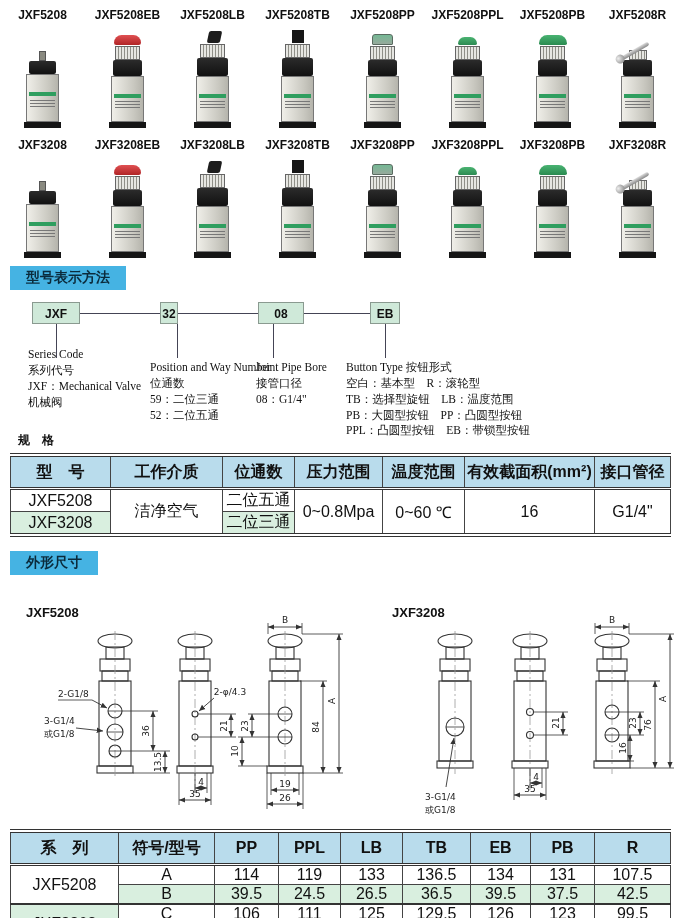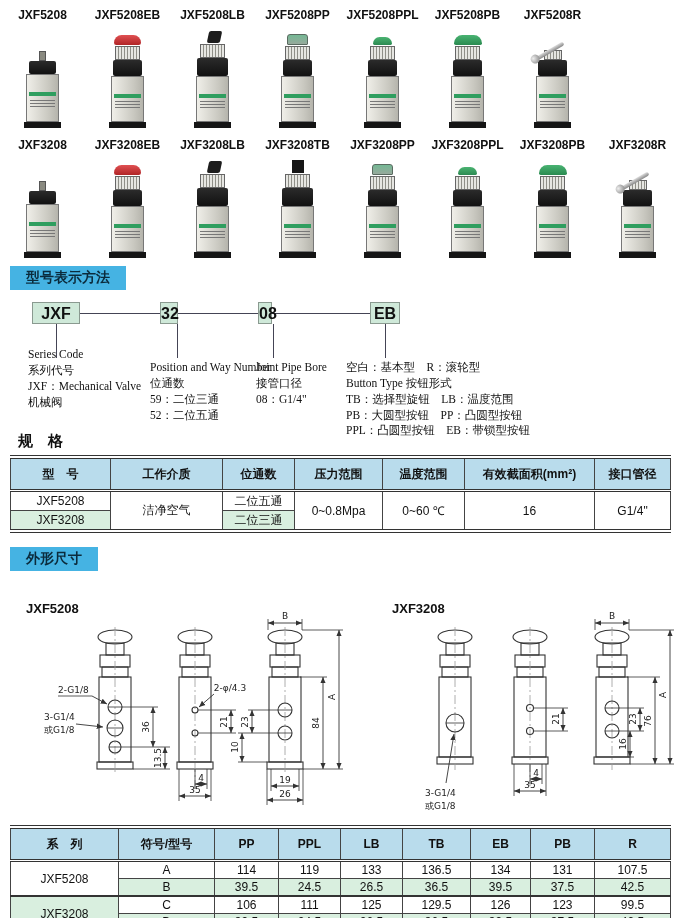--- a/index.html
+++ b/index.html
@@ -28,33 +28,33 @@
   [data-variant="lb"] .v-upper,[data-variant="tb"] .v-upper{height:18px;width:31px;}
   [data-variant="pp"] .v-cap{width:19px;height:9px;background:linear-gradient(#74b894,#97a99c);border:1px solid #5a6a60;border-radius:3px 3px 1px 1px;}
   [data-variant="ppl"] .v-cap{width:19px;height:8px;background:linear-gradient(#4ab371,#2c8a52);border-radius:9px 9px 2px 2px;}
   [data-variant="pb"] .v-cap{width:28px;height:10px;background:linear-gradient(#49b372,#2a8a50);border-radius:14px 14px 3px 3px;}
   [data-variant="r"] .v-cap{width:30px;height:4px;background:linear-gradient(#ddd,#888);transform:rotate(-30deg) translate(-4px,2px);border-radius:2px;}
   [data-variant="r"] .v-cap::before{content:"";position:absolute;left:-7px;top:-3px;width:9px;height:9px;border-radius:50%;background:radial-gradient(circle at 35% 35%,#eee,#777);}
   [data-variant="r"] .v-collar{width:16px;height:8px;}
 
   
   .sec-hdr{display:inline-block;background:#45b3e3;color:#0b2b3c;font-weight:bold;font-size:14px;padding:3px 16px;margin-left:10px;}
-  .plain-hdr{font-weight:bold;font-size:15px;margin:8px 0 2px 18px;}
+  .plain-hdr{font-weight:bold;font-size:12px;margin:8px 0 2px 18px;}
 
   
   .mdiag{position:relative;height:122px;margin-top:12px;}
   .hline{position:absolute;border-top:1.5px solid #445;}
   .vline{position:absolute;border-left:1.5px solid #445;}
-  .mbox{position:absolute;height:22px;line-height:22px;text-align:center;background:#cfe9d9;border:1px solid #8a9a90;font-weight:bold;font-size:16px;box-sizing:border-box;}
+  .mbox{position:absolute;height:22px;line-height:22px;text-align:center;background:#cfe9d9;border:1px solid #8a9a90;font-weight:bold;font-size:12px;box-sizing:border-box;}
   .mdesc{position:absolute;font-family:"Liberation Serif",serif;font-size:11.5px;line-height:1.38;color:#111;white-space:nowrap;}
 
   
   table{border-collapse:collapse;margin:4px 10px 0 10px;table-layout:fixed;}
   .spec-tbl,.dim-tbl{width:660px;border-top:4px double #333;border-bottom:4px double #333;}
-  .spec-tbl th,.spec-tbl td,.dim-tbl th,.dim-tbl td{border:1px solid #444;text-align:center;font-size:12px;padding:0 2px;overflow:hidden;}
+  .spec-tbl th,.spec-tbl td,.dim-tbl th,.dim-tbl td{border:1px solid #444;text-align:center;font-size:16px;padding:0 2px;overflow:hidden;}
   .spec-tbl th,.dim-tbl th{background:#b9dcec;font-weight:bold;height:30px;border-bottom:3px double #333;}
   .spec-tbl td{height:18px;}
   .dim-tbl td{height:16px;}
   .green{background:#d9efdf;}
   .grp-sep td{border-top:2px solid #333;}
 
   
   .draw-wrap{margin-top:6px;}
   .ol{stroke:#333;stroke-width:1.1;fill:none;}
   .ext{stroke:#333;stroke-width:0.8;fill:none;}
@@ -104,20 +104,33 @@
             <div class="v-collar"></div>
             <div class="v-upper"></div>
             <div class="v-body">
               <div class="v-stripe"></div>
               <div class="v-text"></div>
             </div>
             <div class="v-base"></div>
         </div>
       </div>
       <div class="prod-cell">
+        <div class="p-label">JXF5208TB</div>
+        <div class="valve" data-variant="tb">
+          <div class="v-cap"></div>
+            <div class="v-collar"></div>
+            <div class="v-upper"></div>
+            <div class="v-body">
+              <div class="v-stripe"></div>
+              <div class="v-text"></div>
+            </div>
+            <div class="v-base"></div>
+        </div>
+      </div>
+      <div class="prod-cell">
         <div class="p-label">JXF5208PP</div>
         <div class="valve" data-variant="pp">
           <div class="v-cap"></div>
             <div class="v-collar"></div>
             <div class="v-upper"></div>
             <div class="v-body">
               <div class="v-stripe"></div>
               <div class="v-text"></div>
             </div>
             <div class="v-base"></div>
@@ -271,21 +284,21 @@
     </div>
   </div>
 
   
   <div class="sec-hdr">型号表示方法</div>
 
   <div class="mdiag">
     <div class="hline" style="left:56px;top:11px;width:330px;"></div>
     <div class="mbox" style="left:32px;top:0;width:48px;">JXF</div>
     <div class="mbox" style="left:160px;top:0;width:18px;">32</div>
-    <div class="mbox" style="left:258px;top:0;width:14px;">08</div>
+    <div class="mbox" style="left:258px;top:0;width:46px;">08</div>
     <div class="mbox" style="left:370px;top:0;width:30px;">EB</div>
     <div class="vline" style="left:56px;top:22px;height:34px;"></div>
     <div class="vline" style="left:177px;top:22px;height:34px;"></div>
     <div class="vline" style="left:273px;top:22px;height:34px;"></div>
     <div class="vline" style="left:385px;top:22px;height:34px;"></div>
     <div class="mdesc" style="left:28px;top:45px;">
       <div>Series Code</div>
       <div>系列代号</div>
       <div>JXF：Mechanical Valve</div>
       <div>机械阀</div>
@@ -295,22 +308,22 @@
       <div>位通数</div>
       <div>59：二位三通</div>
       <div>52：二位五通</div>
     </div>
     <div class="mdesc" style="left:256px;top:58px;font-family:Liberation Serif, serif;">
       <div>Joint Pipe Bore</div>
       <div>接管口径</div>
       <div>08：G1/4"</div>
     </div>
     <div class="mdesc" style="left:346px;top:58px;">
+      <div>Button Type 按钮形式</div>
       <div>空白：基本型　R：滚轮型</div>
-      <div>Button Type 按钮形式</div>
       <div>TB：选择型旋钮　LB：温度范围</div>
       <div>PB：大圆型按钮　PP：凸圆型按钮</div>
       <div>PPL：凸圆型按钮　EB：带锁型按钮</div>
     </div>
   </div>
 
   
   <div class="plain-hdr">规　格</div>
   <table class="spec-tbl">
     <colgroup>

